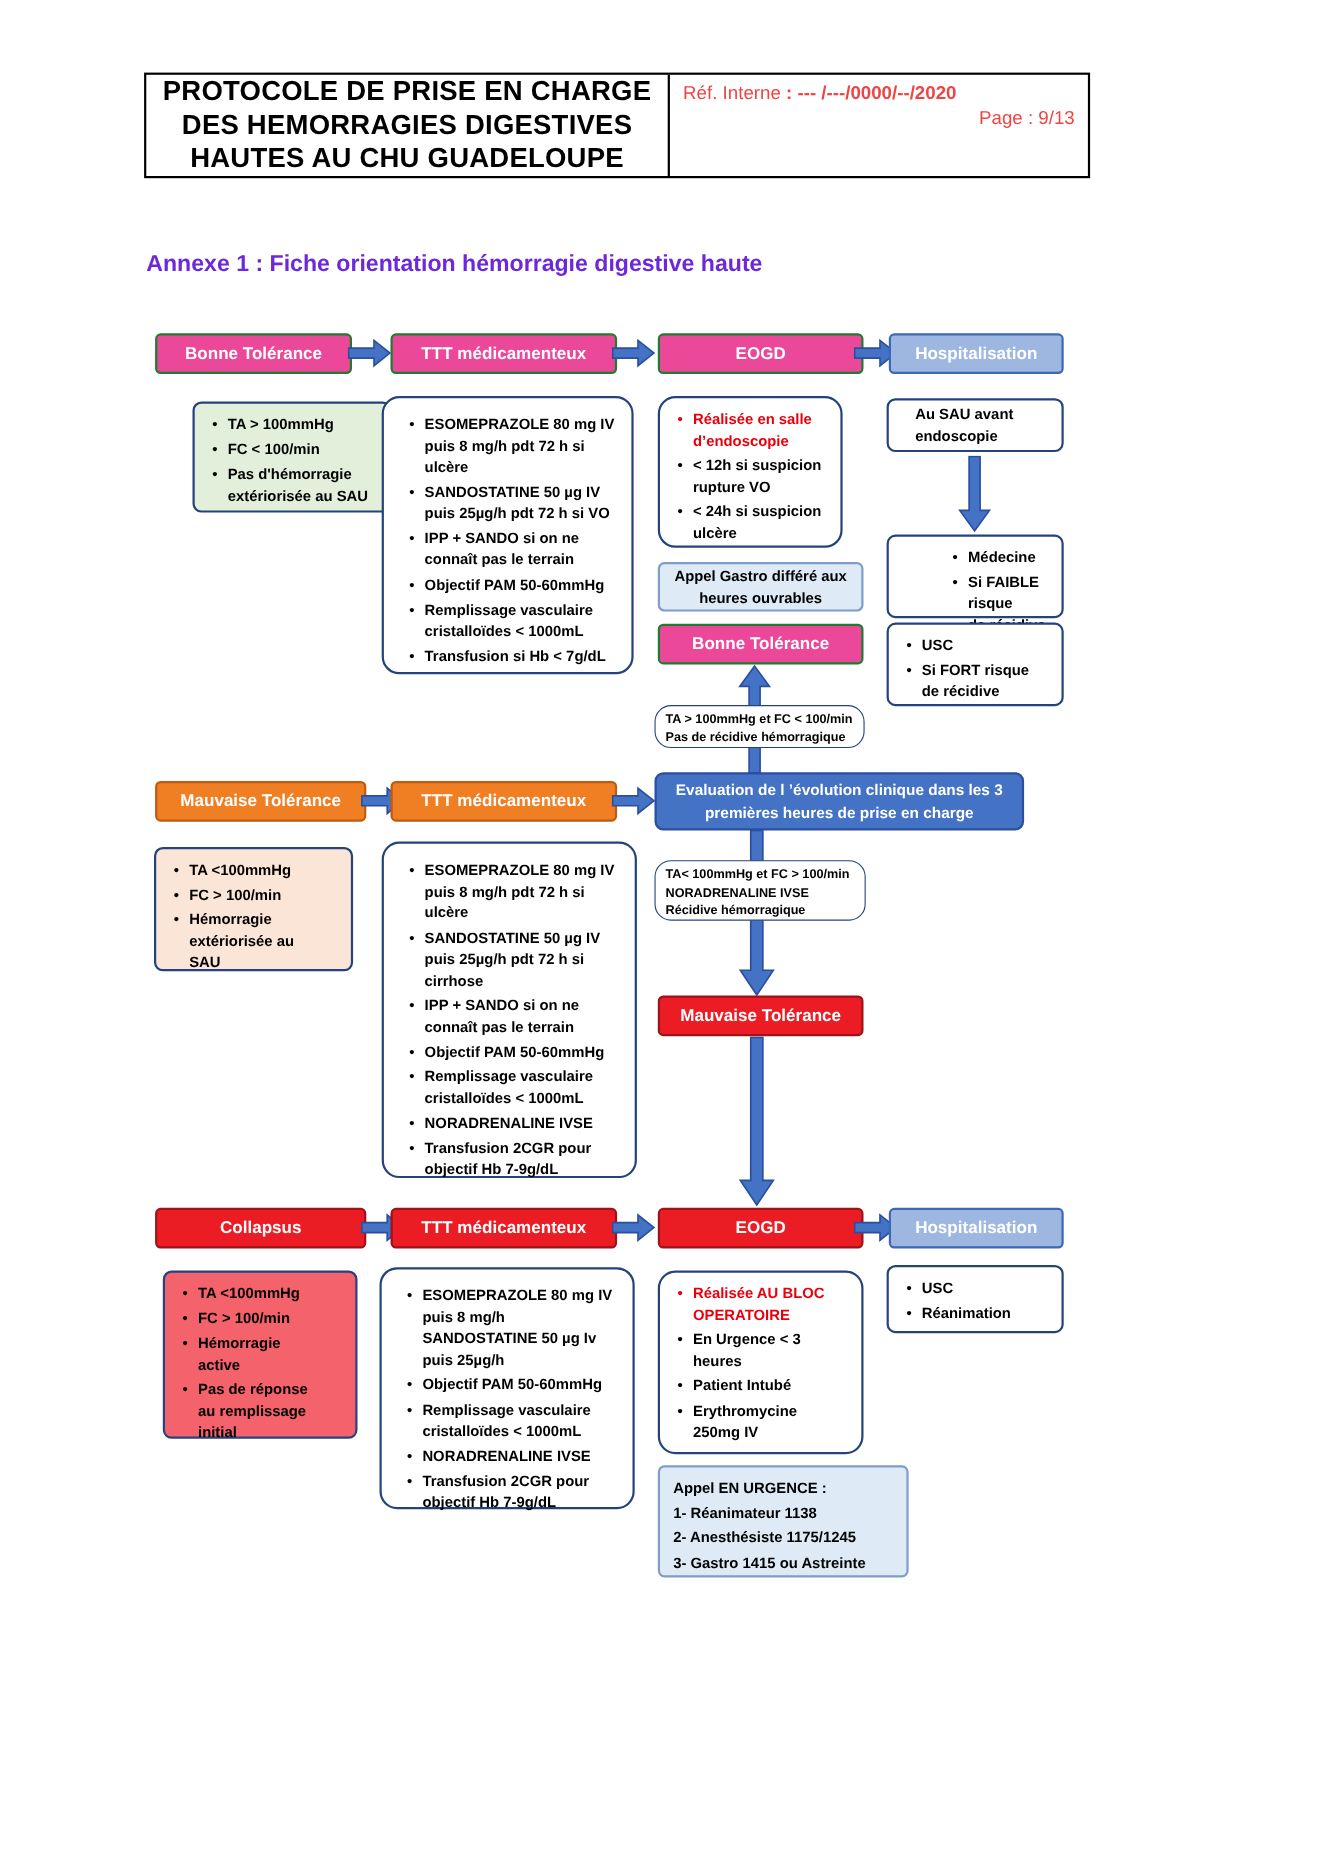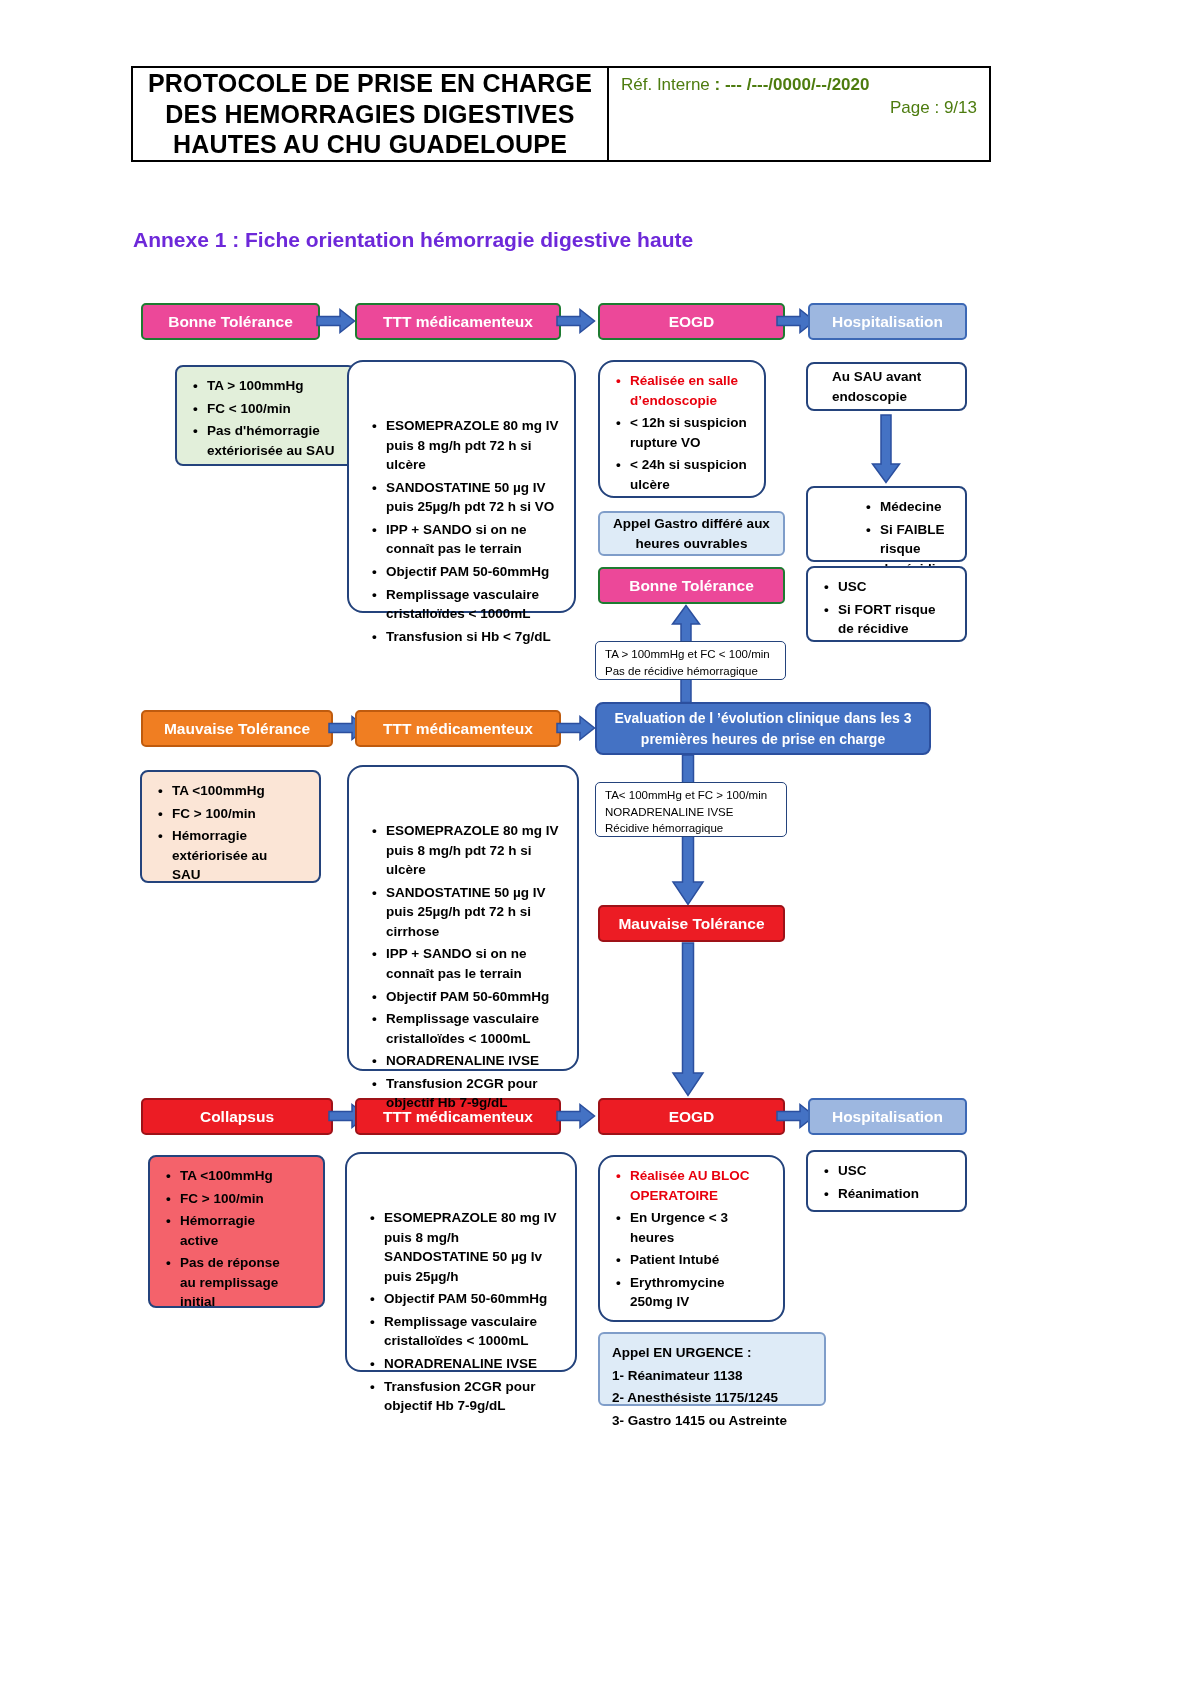--- a/index.html
+++ b/index.html
@@ -4,21 +4,21 @@
 <style>
   * { box-sizing: border-box; }
   html,body { margin:0; padding:0; background:#ffffff; }
   body { font-family:"Liberation Sans", sans-serif; }
   .page { position:relative; width:1200px; height:1698px; background:#ffffff; overflow:hidden; }
 
   
   .doc-header { position:absolute; left:131px; top:66px; width:860px; height:96px; border:2px solid #000; display:flex; background:#fff; }
   .doc-header-left { width:476px; border-right:2px solid #000; display:flex; align-items:center; justify-content:center; text-align:center; padding:4px 8px; }
   .doc-title { font-size:25px; font-weight:700; color:#000; line-height:1.22; white-space:pre-line; letter-spacing:0.2px; }
-  .doc-header-right { flex:1; padding:7px 12px; font-size:17px; color:#4d7c0f; }
+  .doc-header-right { flex:1; padding:7px 12px; font-size:17px; color:#ef4444; }
   .ref-line { text-align:left; }
   .ref-value { font-weight:700; }
   .page-line { text-align:right; margin-top:3px; }
 
   .annexe-title { position:absolute; left:133px; top:228px; font-size:21px; font-weight:700; color:#6d28d9; }
 
   
   .hdr { position:absolute; height:37px; display:flex; align-items:center; justify-content:center; color:#fff; font-weight:700; font-size:15.5px; border-radius:5px; text-align:center; }
   .hdr.green  { background:#ec4899; border:2px solid #1E7B31; }
   .hdr.orange { background:#F07E22; border:2px solid #BF5B0E; }
@@ -33,24 +33,24 @@
   .salmon { background:#F4626B; }
   .lightblue { background:#DEEBF7; border-color:#7F9DC9; border-radius:6px; }
   .center { display:flex; align-items:center; justify-content:center; text-align:center; }
   .vcenter { display:flex; align-items:center; }
   .pre { white-space:pre-line; }
   .pad-l { padding-left:24px; padding-right:6px; }
 
   .blist { list-style:none; margin:0; padding:9px 8px 6px 30px; }
   .blist li { position:relative; white-space:pre-line; margin-bottom:3px; }
   .blist li::before { content:"\2022"; position:absolute; left:-14px; }
-  .blist.wide { padding-left:37px; padding-top:14px;margin-top:40px; }
+  .blist.wide { padding-left:37px; padding-top:14px; }
   .red-text { color:#E8000D; }
 
-  .small-label { font-size:11.5px; line-height:1.45; padding:4px 9px; border-radius:5px; z-index:3; border-width:1.5px; font-weight:400; }
+  .small-label { font-size:11.5px; line-height:1.45; padding:4px 9px; border-radius:15px; z-index:3; border-width:1.5px; font-weight:700; }
 
   .eval { position:absolute; background:#4472C4; border:2px solid #2B4F9E; border-radius:8px; color:#fff; font-weight:700; font-size:14px; display:flex; align-items:center; justify-content:center; text-align:center; line-height:1.45; white-space:pre-line; z-index:2; }
 
   .arrow { position:absolute; z-index:0; line-height:0; }
 
   .appel-lines { padding:9px 12px; }
   .appel-lines div { margin-bottom:3px; }
 </style>
 </head>
 <body>
@@ -281,21 +281,21 @@
       <li class="red-text">Réalisée AU BLOC
 OPERATOIRE</li>
       <li>En Urgence &lt; 3
 heures</li>
       <li>Patient Intubé</li>
       <li>Erythromycine
 250mg IV</li>
     </ul>
   </div>
 
-  <div class="cbox lightblue" style="left:598px; top:1332px; width:228px; height:74px;">
+  <div class="cbox lightblue" style="left:598px; top:1332px; width:228px; height:102px;">
     <div class="appel-lines">
       <div>Appel EN URGENCE :</div>
       <div>1- Réanimateur 1138</div>
       <div>2- Anesthésiste 1175/1245</div>
       <div>3- Gastro 1415 ou Astreinte</div>
     </div>
   </div>
 
   <div class="cbox" style="left:806px; top:1150px; width:161px; height:62px;">
     <ul class="blist">

